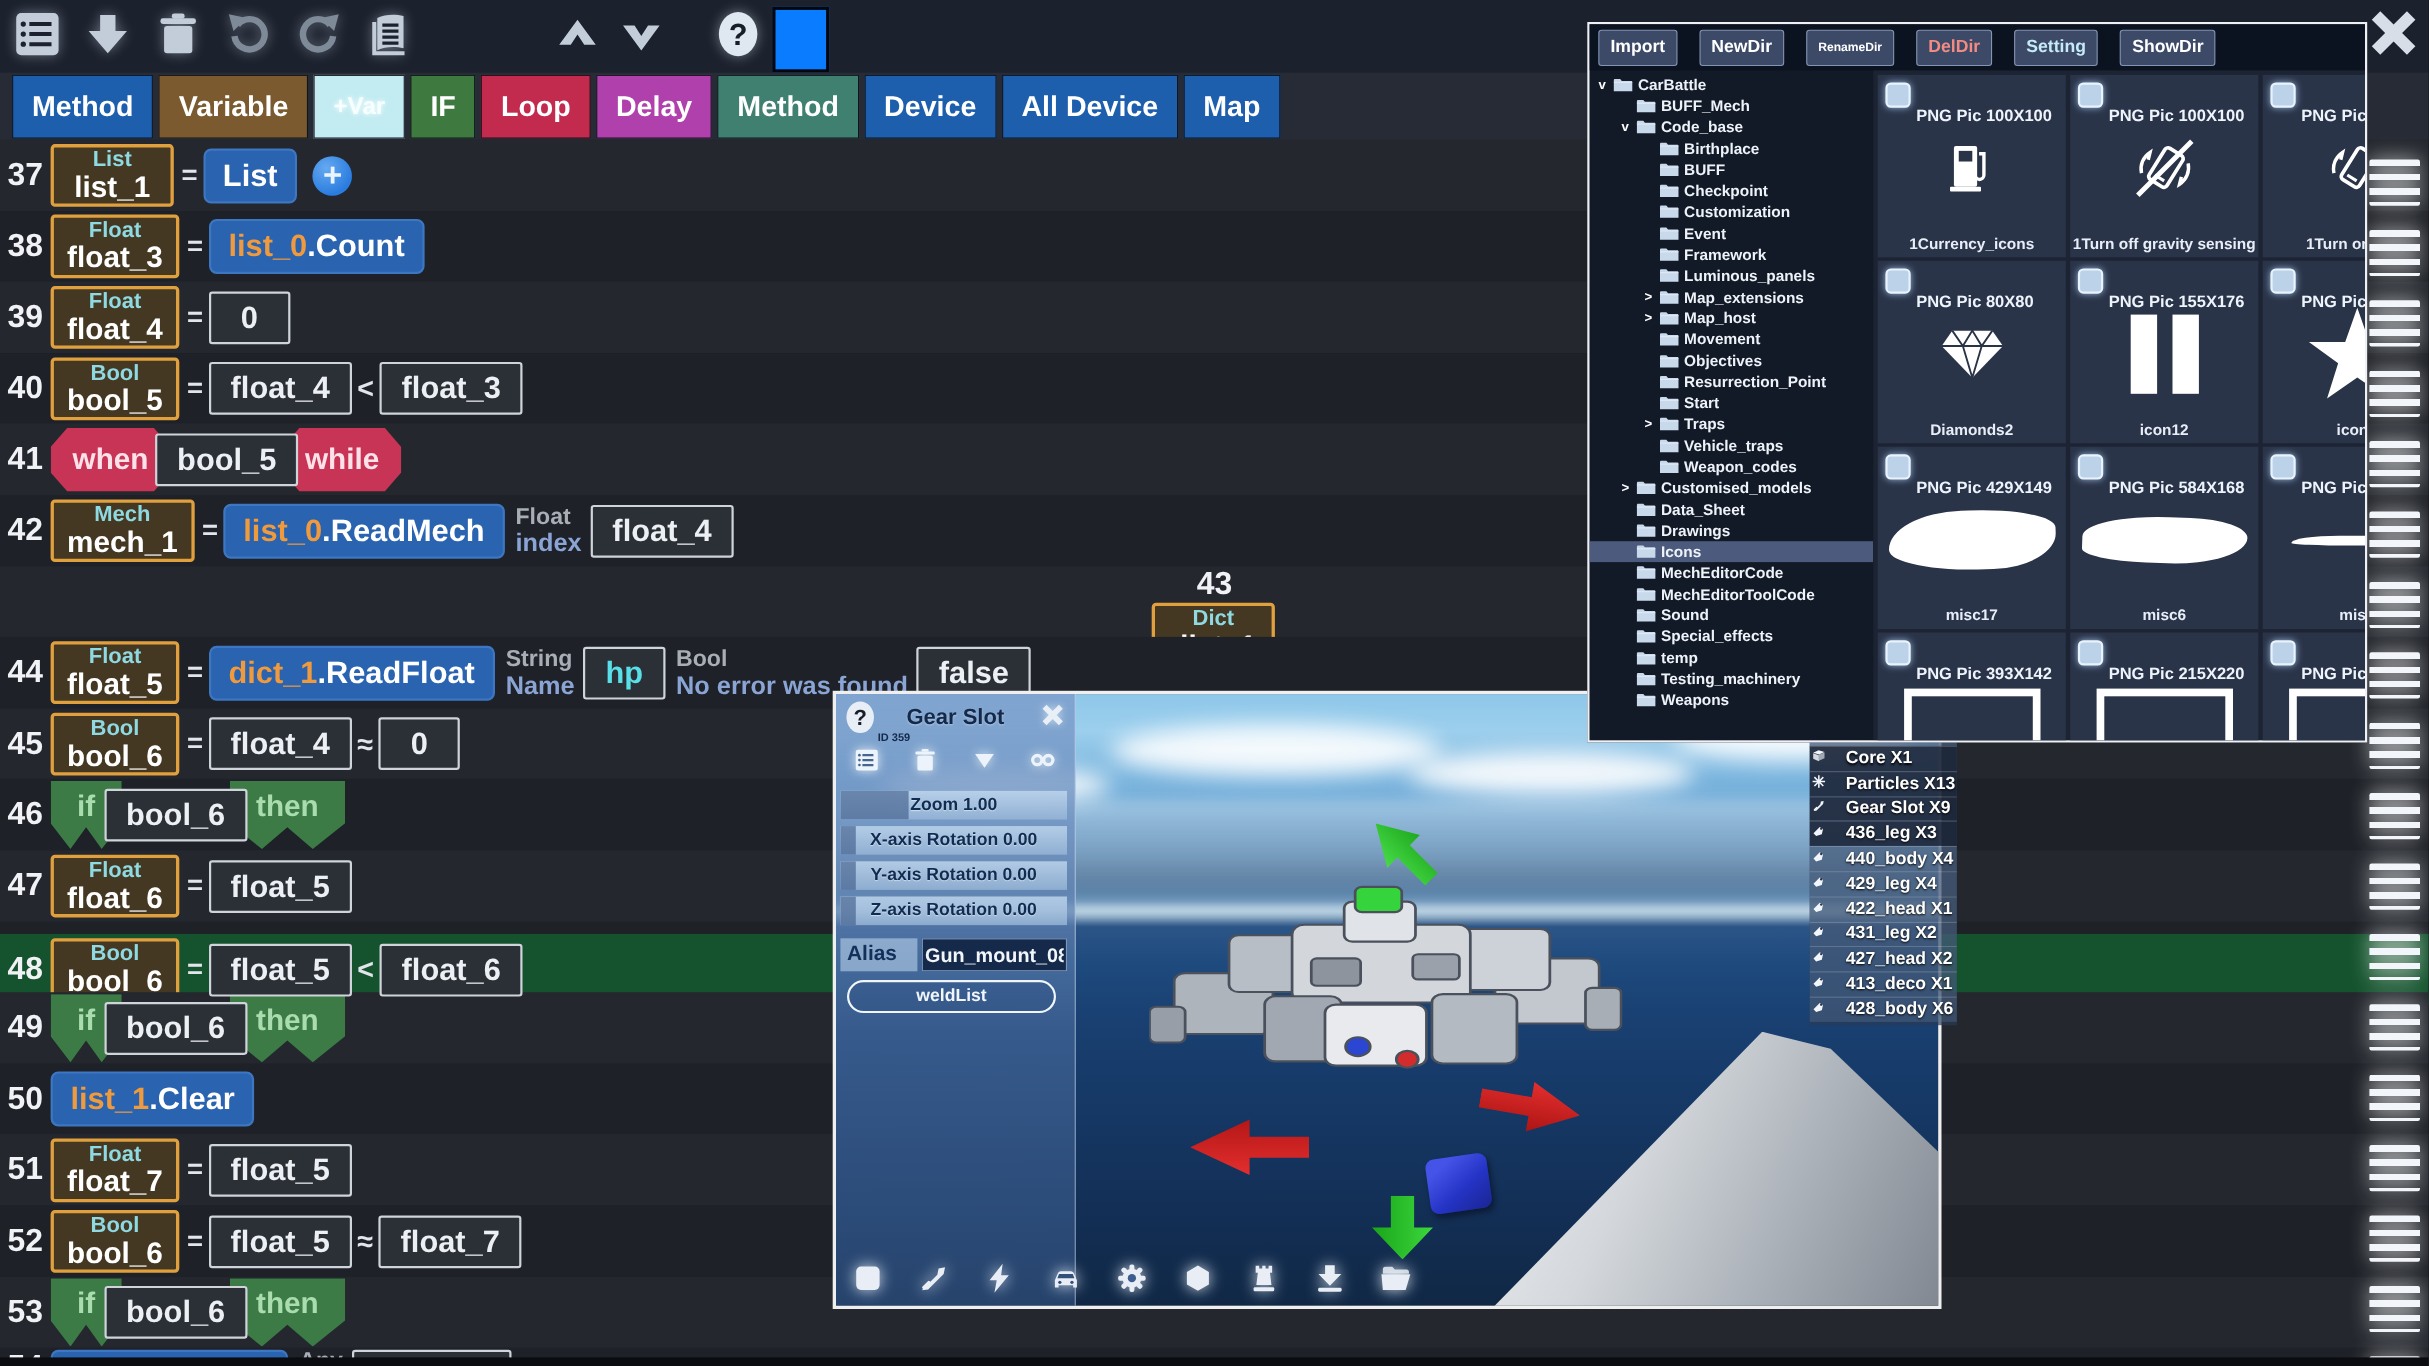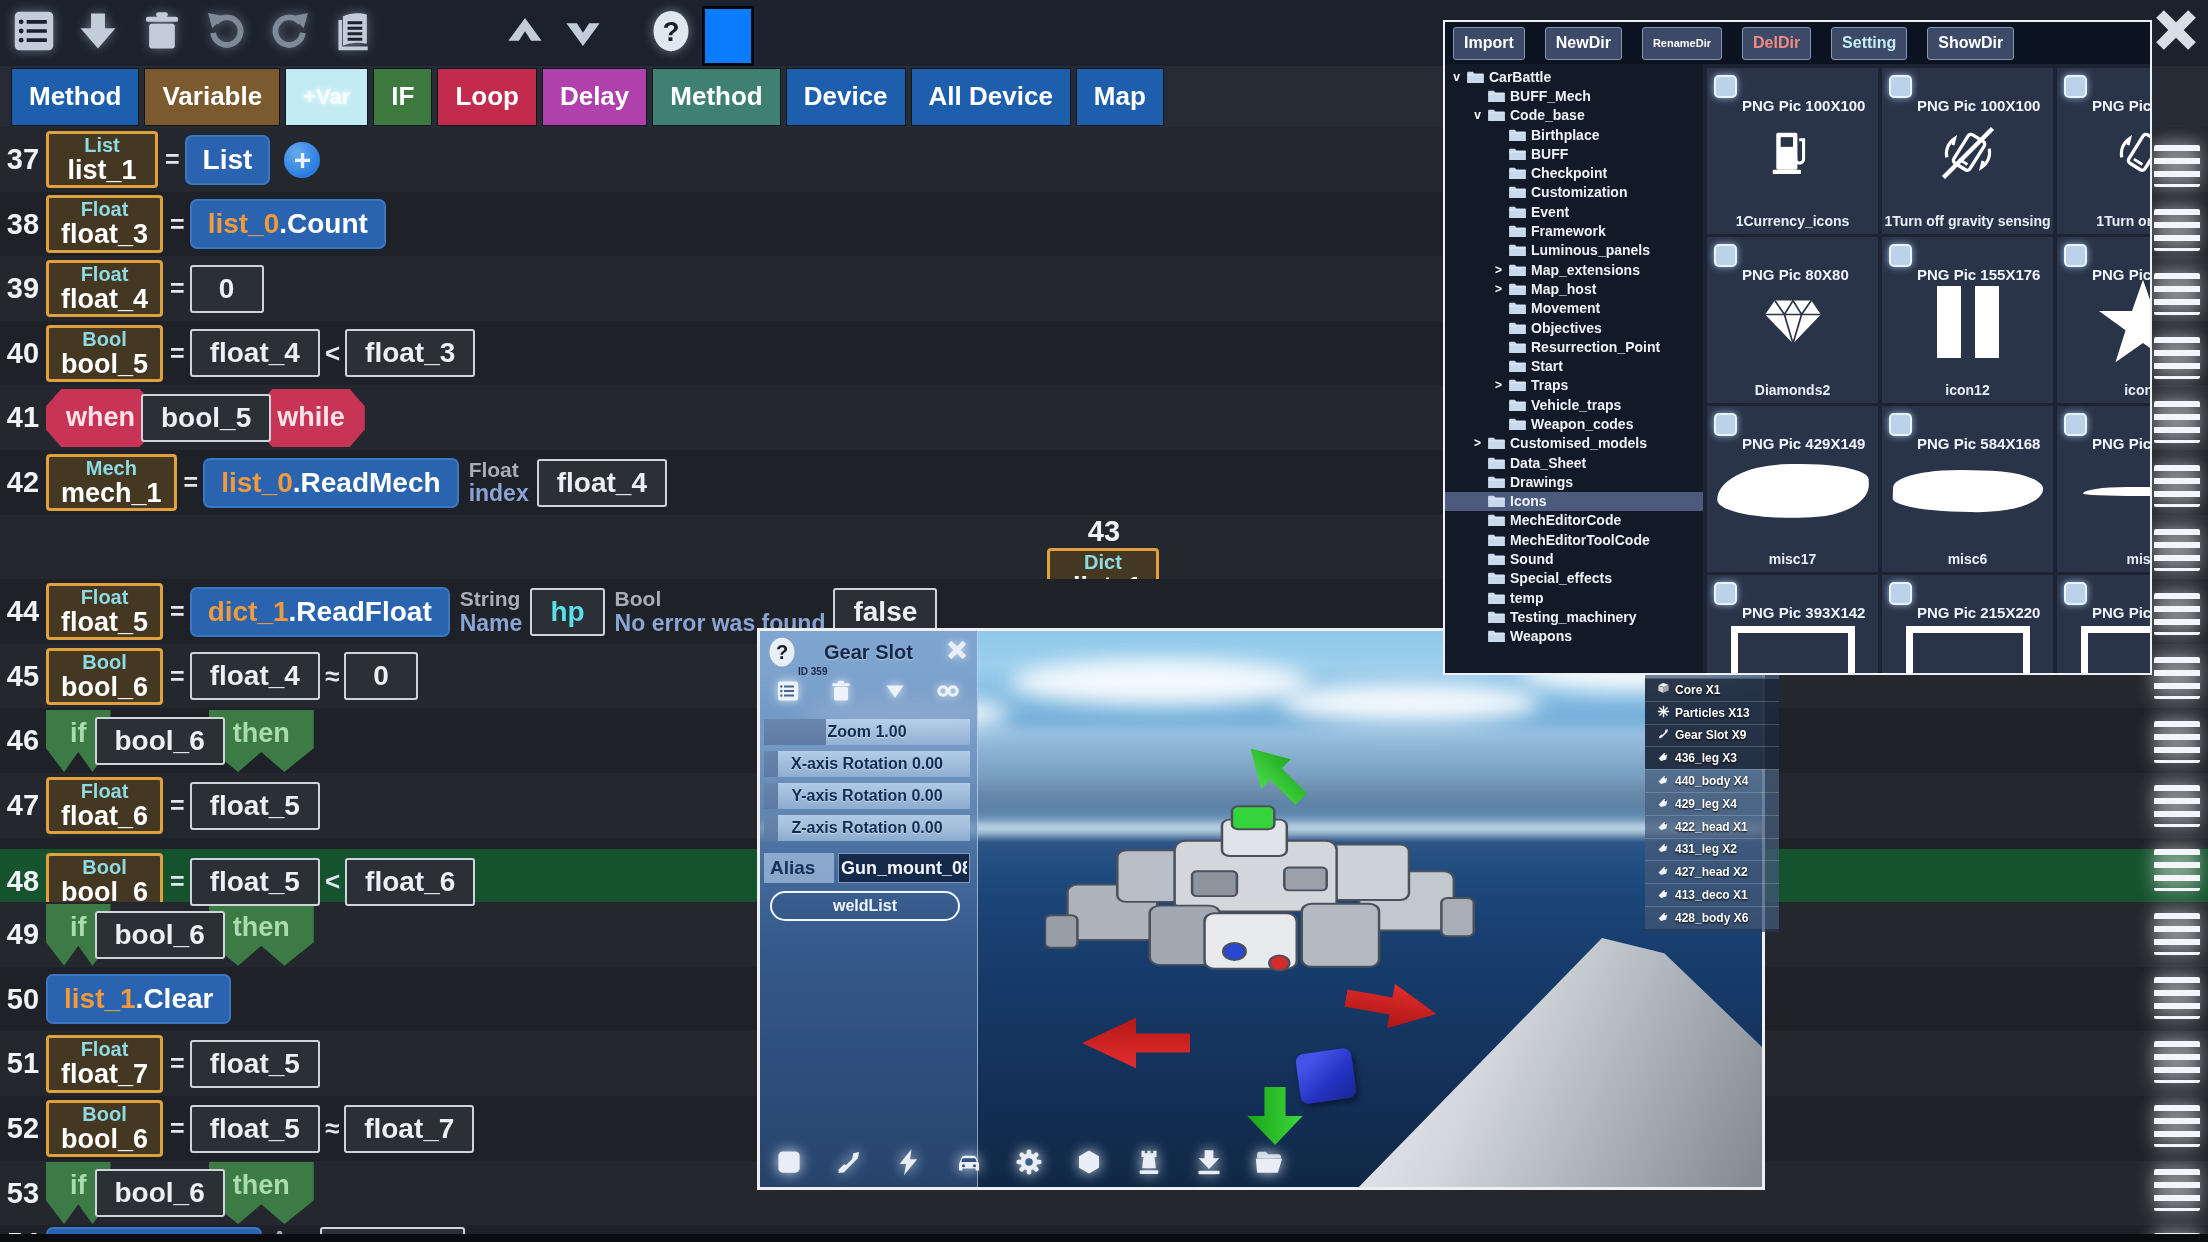--- a/index.html
+++ b/index.html
@@ -70,21 +70,21 @@
   #ainput{flex:1;margin-left:4px;background:#152a4a;border:1px solid #7e96bc;color:#f2f6fb;font-size:18px;font-weight:bold;text-align:center;font-family:"Liberation Sans",sans-serif;min-width:0;}
   #weld{position:absolute;left:10px;top:260px;width:186px;height:26px;border:2px solid #f0f6fc;border-radius:15px;background:rgba(40,70,120,.25);display:flex;align-items:center;justify-content:center;font-size:16px;font-weight:bold;color:#f0f6fc;}
   #gear-dock{position:absolute;left:14px;bottom:10px;display:flex;gap:30px;}
   #gear-dock .gi{width:30px;height:30px;}
   #gear-dock svg{width:30px;height:30px;filter:drop-shadow(0 0 7px rgba(235,243,252,.9));}
   
   #parts{position:absolute;left:1645px;top:650px;width:134px;height:282px;z-index:6;background:linear-gradient(rgba(62,82,112,.55),rgba(40,58,85,.68));overflow:hidden;}
   #parts-head{height:28px;display:flex;align-items:center;gap:7px;padding-left:4px;background:rgba(75,100,135,.45);}
   #parts-head svg{width:20px;height:20px;}
   #parts-title{font-size:15px;font-weight:bold;color:#bcd8f2;text-shadow:0 1px 2px rgba(0,0,10,.7);}
-  .prow{height:22.8px;display:flex;align-items:center;gap:5px;padding-left:12px;font-size:12px;font-weight:bold;color:#fff;text-shadow:0 1px 2px #000;border-top:1px solid rgba(255,255,255,.18);background:rgba(95,120,155,.35);box-sizing:border-box;}
+  .prow{height:22.8px;display:flex;align-items:center;gap:18px;padding-left:2px;font-size:16px;font-weight:bold;color:#fff;text-shadow:0 1px 2px #000;border-top:1px solid rgba(255,255,255,.18);background:rgba(95,120,155,.35);box-sizing:border-box;}
   .prow.hl{background:rgba(28,38,56,.85);}
   .prow svg{width:13px;height:13px;flex:none;}
   
   #files{position:absolute;left:1443px;top:20px;width:709px;height:655px;z-index:7;background:#131a27;border:2px solid #eef0f4;box-sizing:border-box;overflow:hidden;}
   #files-head{position:absolute;left:0;top:0;width:100%;height:42px;background:#0c1320;display:flex;align-items:center;gap:20px;padding-left:8px;box-sizing:border-box;}
   .fbtn{height:31px;padding:0 10px;background:#3c4a68;border:1px solid #8494b4;border-radius:3px;font-size:16px;font-weight:bold;color:#fff;display:flex;align-items:center;white-space:nowrap;}
   .fbtn.small{font-size:11px;}
   #tree{position:absolute;left:0;top:45px;width:258px;bottom:0;overflow:hidden;}
   .trow{height:19.3px;display:flex;align-items:center;font-size:14px;font-weight:bold;color:#eef3f9;white-space:nowrap;}
   .trow.sel{background:#4b5a7d;}

